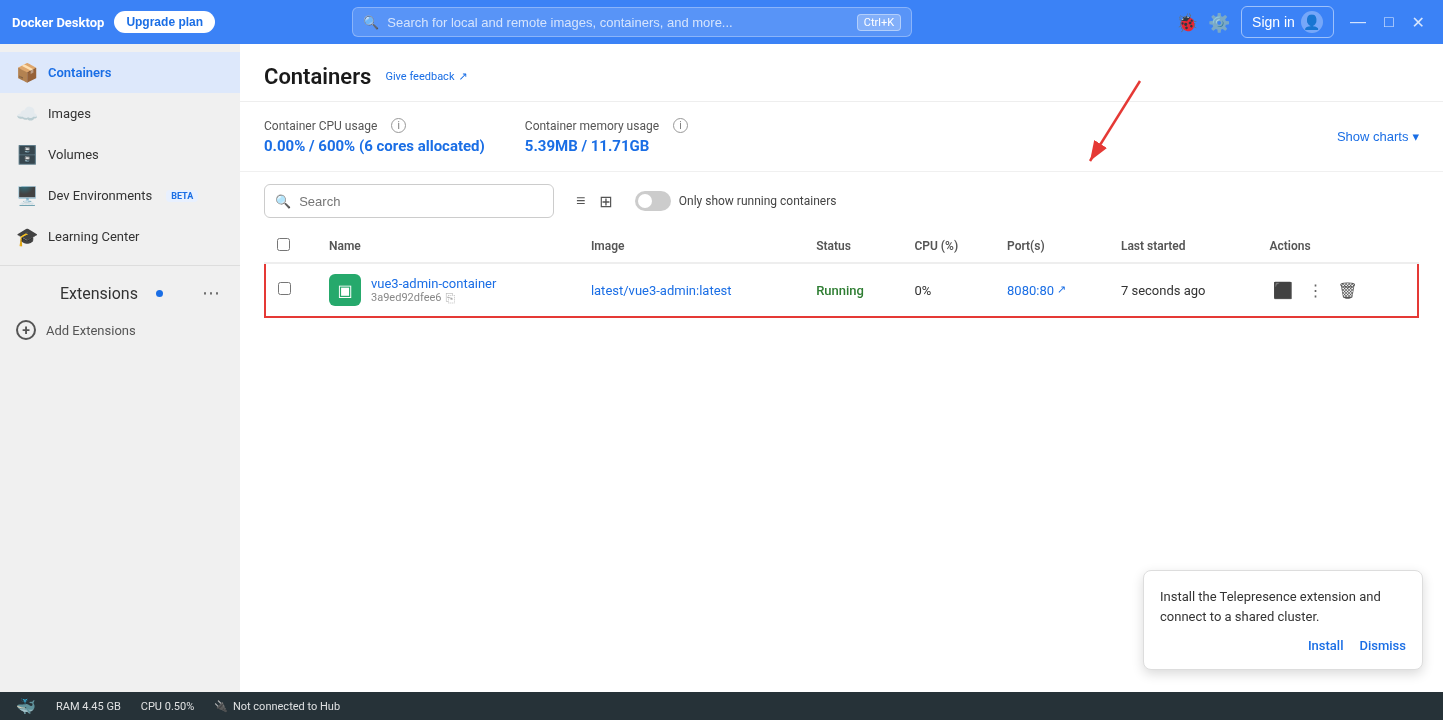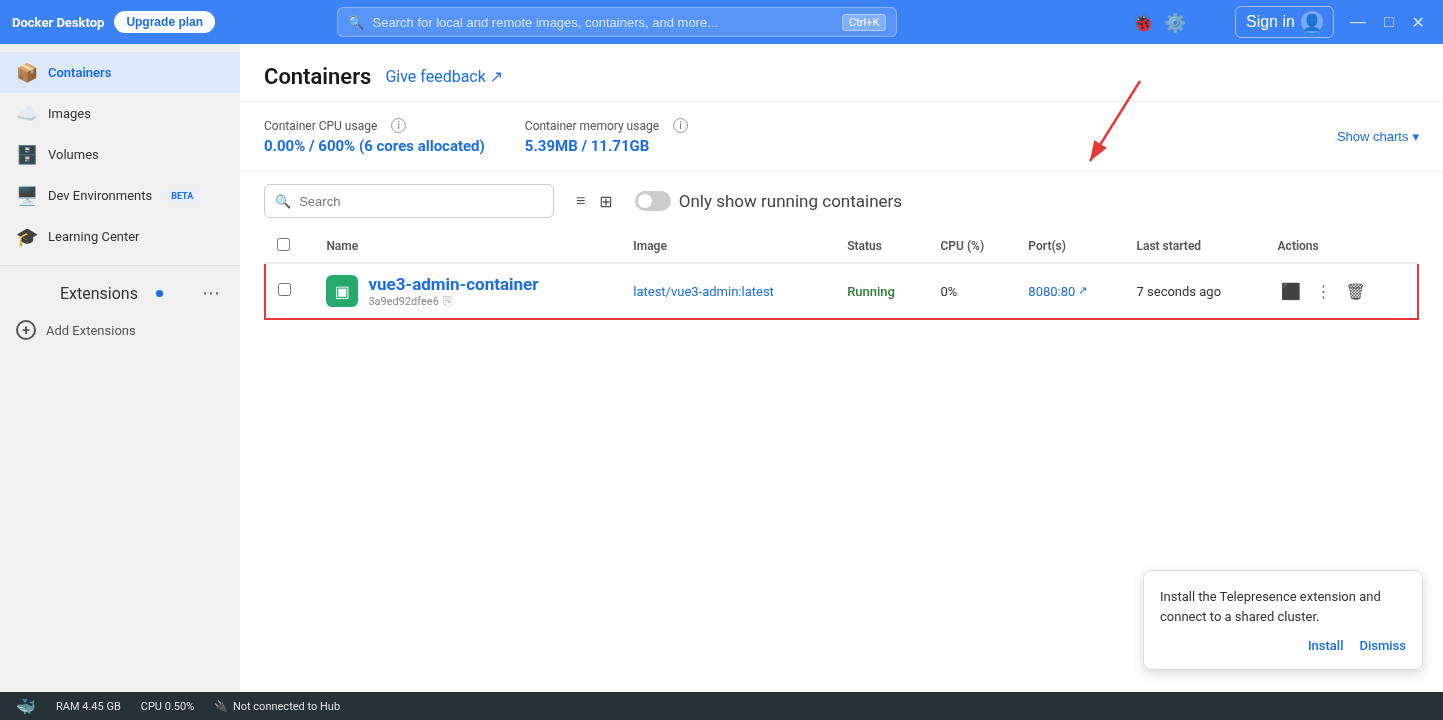--- a/index.html
+++ b/index.html
@@ -8,21 +8,21 @@
     
     .topbar { background: #3b82f6; height: 44px; display: flex; align-items: center; padding: 0 12px; gap: 10px; flex-shrink: 0; }
     .topbar-brand { color: white; font-weight: 700; font-size: 13px; white-space: nowrap; }
     .upgrade-btn { background: white; color: #1a6ee5; border: none; border-radius: 12px; padding: 4px 12px; font-size: 12px; font-weight: 600; cursor: pointer; white-space: nowrap; }
     .search-bar { flex: 1; max-width: 560px; margin: 0 auto; background: rgba(255,255,255,0.15); border: 1px solid rgba(255,255,255,0.3); border-radius: 6px; display: flex; align-items: center; padding: 0 10px; gap: 8px; color: rgba(255,255,255,0.85); font-size: 13px; height: 30px; }
     .search-bar input { background: transparent; border: none; outline: none; color: white; font-size: 13px; flex: 1; }
     .search-bar input::placeholder { color: rgba(255,255,255,0.75); }
     .kbd { background: rgba(255,255,255,0.25); border: 1px solid rgba(255,255,255,0.4); border-radius: 4px; padding: 1px 6px; font-size: 11px; color: white; }
     .topbar-right { display: flex; align-items: center; gap: 10px; margin-left: auto; }
     .topbar-icon { color: white; font-size: 18px; cursor: pointer; opacity: 0.9; }
-    .sign-in-btn { background: transparent; border: 1px solid rgba(255,255,255,0.5); border-radius: 6px; color: white; padding: 4px 10px; font-size: 16px; cursor: pointer; display: flex; align-items: center; gap: 6px; margin-left: 38px; }
+    .sign-in-btn { background: transparent; border: 1px solid rgba(255,255,255,0.5); border-radius: 6px; color: white; padding: 4px 10px; font-size: 14px; cursor: pointer; display: flex; align-items: center; gap: 6px; }
     .avatar-circle { width: 22px; height: 22px; background: rgba(255,255,255,0.3); border-radius: 50%; display: inline-flex; align-items: center; justify-content: center; }
     .win-controls { display: flex; gap: 6px; }
     .win-btn { background: none; border: none; color: rgba(255,255,255,0.8); font-size: 16px; cursor: pointer; padding: 2px 6px; }
 
     
     .main-layout { display: flex; flex: 1; overflow: hidden; }
 
     
     .sidebar { width: 240px; background: #f0f0f0; display: flex; flex-direction: column; flex-shrink: 0; padding: 8px 0; }
     .nav-item { display: flex; align-items: center; gap: 10px; padding: 10px 16px; cursor: pointer; font-size: 13px; color: #333; border-radius: 0; }
@@ -34,52 +34,52 @@
     .ext-section { display: flex; align-items: center; justify-content: space-between; padding: 8px 16px; }
     .ext-label { font-size: 16px; color: #333; display: flex; align-items: center; gap: 16px; margin-left: 44px; }
     .more-btn { background: none; border: none; cursor: pointer; font-size: 18px; color: #666; padding: 0 4px; }
     .add-ext-item { display: flex; align-items: center; gap: 10px; padding: 8px 16px; cursor: pointer; color: #555; font-size: 13px; }
     .add-icon { width: 20px; height: 20px; border-radius: 50%; border: 2px solid #555; display: flex; align-items: center; justify-content: center; font-size: 14px; font-weight: 700; }
 
     
     .content { flex: 1; background: white; overflow-y: auto; display: flex; flex-direction: column; }
     .content-header { padding: 20px 24px 12px; display: flex; align-items: center; gap: 14px; border-bottom: 1px solid #eee; }
     .page-title { font-size: 22px; font-weight: 600; color: #1a1a1a; }
-    .feedback-link { color: #1a6ee5; font-size: 16px; text-decoration: none; display: flex; align-items: center; gap: 4px; }
+    .feedback-link { color: #1a6ee5; font-size: 11px; text-decoration: none; display: flex; align-items: center; gap: 4px; }
 
     
     .stats-bar { display: flex; align-items: center; padding: 16px 24px; gap: 40px; border-bottom: 1px solid #f0f0f0; }
     .stat-item { display: flex; flex-direction: column; gap: 4px; }
     .stat-label { font-size: 12px; color: #555; display: flex; align-items: center; gap: 14px; }
     .stat-value { font-size: 15px; font-weight: 700; color: #1a6ee5; }
     .info-icon { width: 15px; height: 15px; border-radius: 50%; border: 1px solid #999; display: inline-flex; align-items: center; justify-content: center; font-size: 10px; color: #777; cursor: pointer; }
     .show-charts-btn { margin-left: auto; color: #1a6ee5; background: none; border: none; cursor: pointer; font-size: 13px; font-weight: 500; display: flex; align-items: center; gap: 4px; }
 
     
     .toolbar { display: flex; align-items: center; padding: 12px 24px; gap: 16px; }
     .search-input-wrap { display: flex; align-items: center; border: 1px solid #ccc; border-radius: 6px; padding: 0 10px; gap: 8px; height: 34px; width: 290px; background: white; }
     .search-input-wrap input { border: none; outline: none; font-size: 13px; flex: 1; }
     .view-toggle { display: flex; gap: 2px; }
     .view-btn { background: none; border: none; cursor: pointer; padding: 4px 6px; color: #555; font-size: 16px; }
     .toggle-switch { display: flex; align-items: center; gap: 8px; }
     .switch { position: relative; width: 36px; height: 20px; }
     .switch input { opacity: 0; width: 0; height: 0; }
     .slider { position: absolute; top: 0; left: 0; right: 0; bottom: 0; background: #ccc; border-radius: 20px; cursor: pointer; }
     .slider:before { position: absolute; content: ''; height: 14px; width: 14px; left: 3px; bottom: 3px; background: white; border-radius: 50%; }
-    .toggle-label { font-size: 17px; color: #444; text-align: center; }
+    .toggle-label { font-size: 12px; color: #444; text-align: center; }
 
     
     .table-wrap { padding: 0 24px; flex: 1; }
     .data-table { width: 100%; border-collapse: collapse; }
     .data-table th { text-align: left; font-size: 12px; font-weight: 600; color: #555; padding: 8px 12px; border-bottom: 2px solid #eee; }
     .data-table td { padding: 10px 12px; border-bottom: 1px solid #f5f5f5; font-size: 13px; color: #333; vertical-align: middle; }
     .container-row { background: white; }
     .container-row.highlighted { border: 2px solid #e53935; background: #fff; }
     .container-icon { width: 32px; height: 32px; background: #26a96c; border-radius: 6px; display: flex; align-items: center; justify-content: center; color: white; font-size: 16px; }
-    .container-name { color: #1a6ee5; font-weight: 700; font-size: 17px; text-decoration: none; }
+    .container-name { color: #1a6ee5; font-weight: 400; font-size: 13px; text-decoration: none; }
     .container-id { font-size: 11px; color: #888; display: flex; align-items: center; gap: 4px; }
     .copy-icon { cursor: pointer; color: #aaa; font-size: 12px; }
     .image-link { color: #1a6ee5; text-decoration: none; }
     .status-running { color: #2e7d32; font-weight: 500; }
     .port-link { color: #1a6ee5; text-decoration: none; display: flex; align-items: flex-start; gap: 3px; }
     .external-icon { font-size: 11px; }
     .action-btns { display: flex; align-items: center; gap: 6px; }
     .action-btn { background: none; border: none; cursor: pointer; color: #666; font-size: 16px; padding: 4px; }
     .stop-btn { color: #555; }
     .delete-btn { color: #555; }

